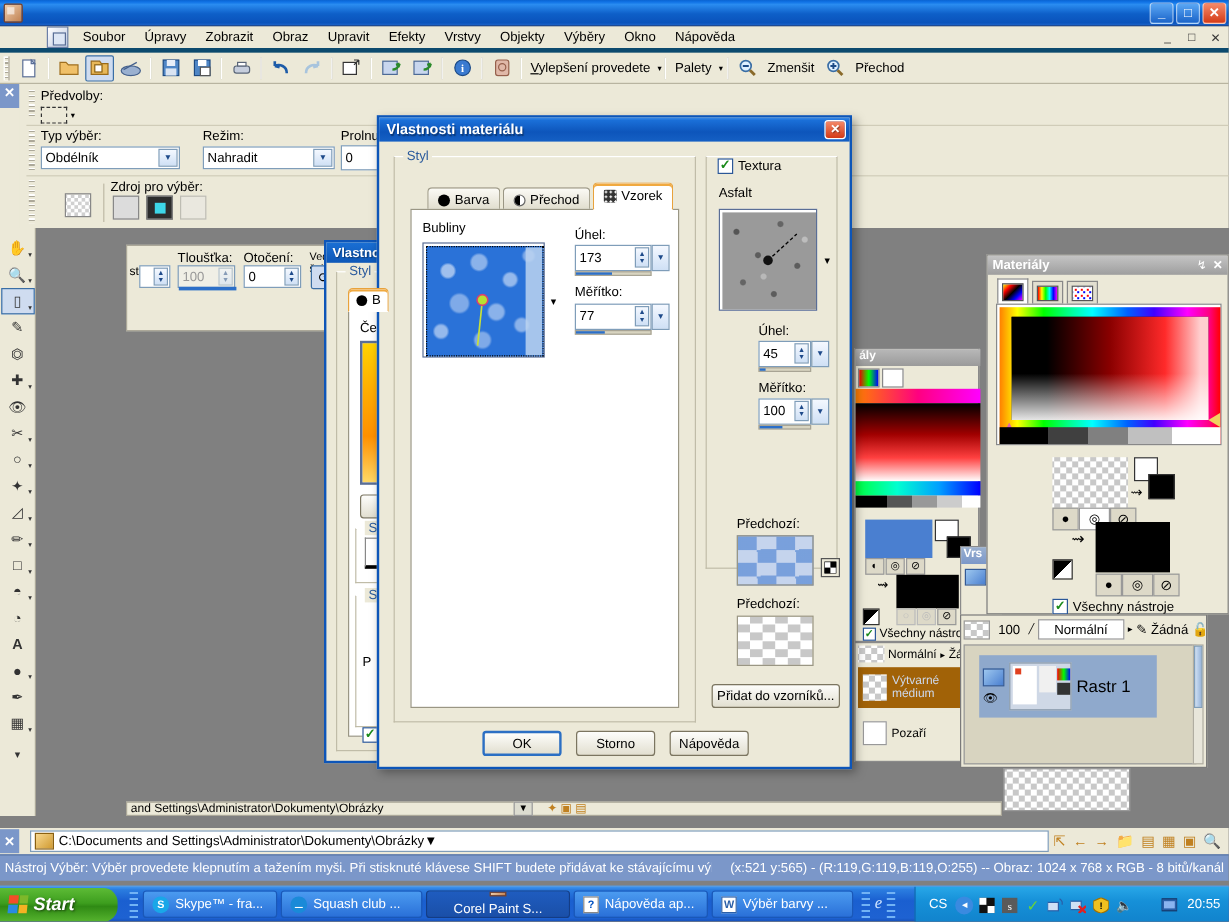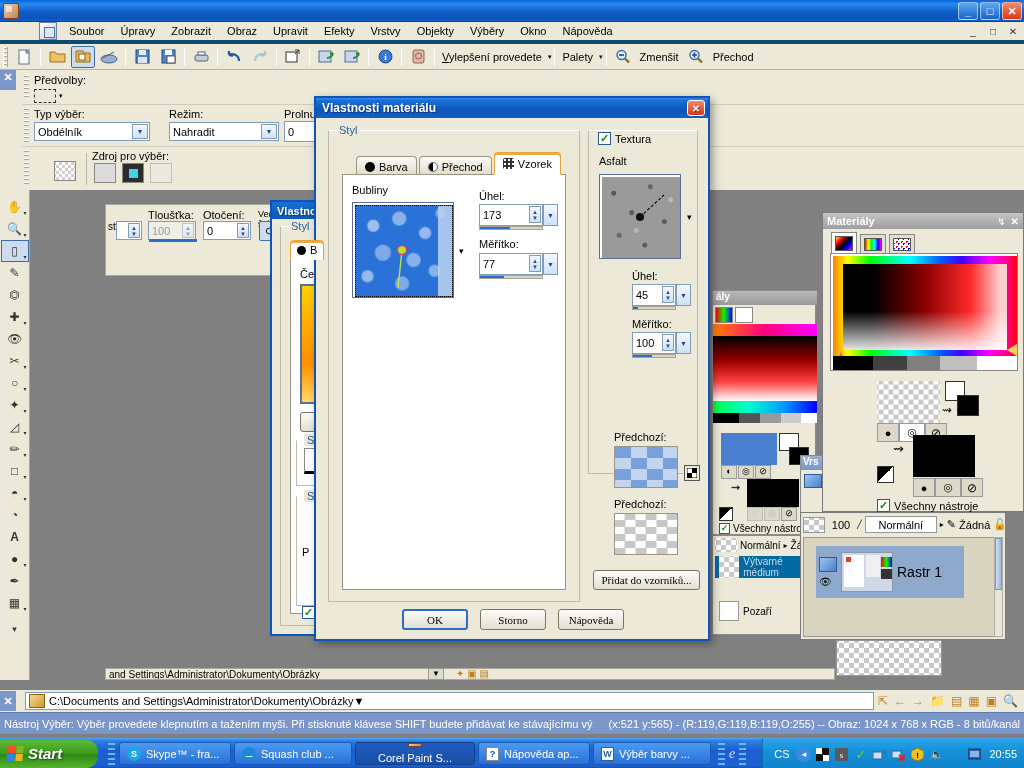--- a/index.html
+++ b/index.html
@@ -179,21 +179,21 @@
   .tab.active {
     background:#fff; border-color:#e8a23c; border-bottom:1px solid #fff;
     top:0; height:23px; z-index:3; box-shadow: inset 0 2px 0 #f0a93f;
   }
   .tabbody { position:absolute; background:#fff; border:1px solid #9a9684; }
   .checker { background: repeating-conic-gradient(#c8c8c8 0% 25%, #fff 0% 50%) 50% / 10px 10px; }
 
   .btn {
     background: linear-gradient(to bottom,#fdfdfb,#e2dfd0);
     border:1px solid #7b7560; border-radius:3px; font-size:11px;
-    display:flex; align-items:center; justify-content:center; color:#000;font-family:Liberation Serif, serif;
+    display:flex; align-items:center; justify-content:center; color:#000;
   }
   .btn.default { border:2px solid #2b6fc4; }
 
   .chk { width:13px; height:13px; background:#fff; border:1px solid #2b5797;
          display:flex; align-items:center; justify-content:center;
          color:#1a8a1a; font-size:11px; font-weight:bold; line-height:1; }
 
   
   .pathbar {
     position:absolute; left:0; top:690px; width:1024px; height:22px; background:#ece9d8;
@@ -558,21 +558,21 @@
     </div>
   </div>
 
   <div style="position:absolute;left:712px;top:535px;width:104px;height:100px;background:#ece9d8;border:1px solid #8a8a8a;">
     <div style="position:absolute;left:2px;top:2px;display:flex;align-items:center;gap:3px;font-size:10px;">
       <span style="width:22px;height:14px;" class="checker"></span>
       <span>Normální</span>
       <span style="font-size:8px;">▸</span>
       <span>Žádn</span>
     </div>
-    <div style="position:absolute;left:2px;top:20px;width:100px;height:22px;background:#0369a1;display:flex;align-items:center;padding-left:4px;gap:4px;">
+    <div style="position:absolute;left:2px;top:20px;width:100px;height:34px;background:#a16207;display:flex;align-items:center;padding-left:4px;gap:4px;">
       <span class="checker" style="width:22px;height:22px;"></span>
       <span style="font-size:10px;color:#cdd8ea;">Výtvarné médium</span>
     </div>
     <div style="position:absolute;left:2px;top:58px;width:100px;height:34px;background:#ece9d8;display:flex;align-items:center;padding-left:4px;gap:4px;">
       <span style="width:20px;height:20px;background:#fff;border:1px solid #999;"></span>
       <span style="font-size:10px;">Pozaří</span>
     </div>
   </div>
 
   <div style="position:absolute;left:800px;top:455px;width:36px;height:75px;background:#ece9d8;border:1px solid #8a8a8a;">

